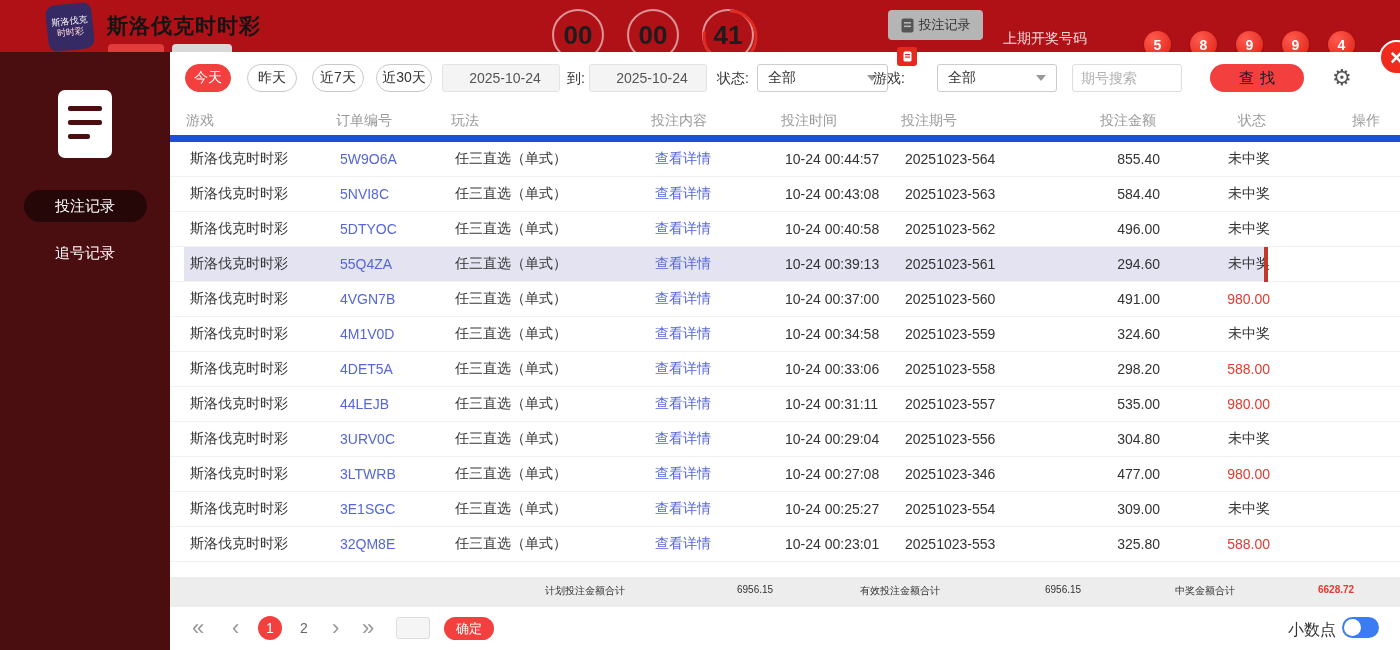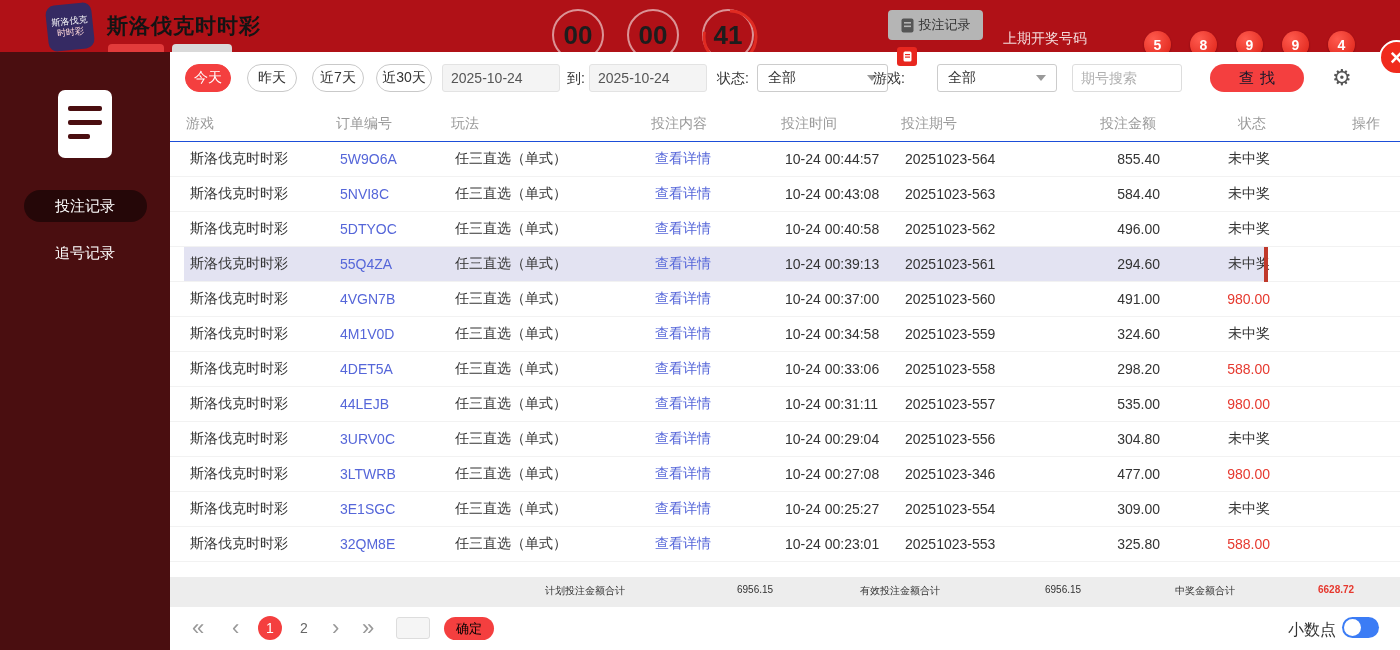--- a/index.html
+++ b/index.html
@@ -48,40 +48,40 @@
   .filters { position:absolute; left:0; top:0; width:1230px; height:52px; }
   .filters > * { position:absolute; }
   .fbtn { height:28px; border-radius:15px; font-size:14px; display:flex; align-items:center; justify-content:center; cursor:pointer; }
   .fbtn.active { background:#f43f3f; color:#fff; border:1px solid #f43f3f; }
   .fbtn.plain { background:#fff; color:#333; border:1px solid #c9c9c9; }
   .btn-today { left:15px; top:12px; width:46px; }
   .btn-yesterday { left:77px; top:12px; width:50px; }
   .btn-7d { left:142px; top:12px; width:52px; }
   .btn-30d { left:206px; top:12px; width:56px; }
   .datebox { top:12px; width:118px; height:28px; background:#f4f4f4; border:1px solid #e3e3e3; border-radius:3px;
-             font-size:14px; color:#555; line-height:26px; padding-left:8px; cursor:pointer; }
+             font-size:14px; color:#555; line-height:26px; padding-left:8px; cursor:pointer;text-align:center; }
   .date1 { left:272px; } .date2 { left:419px; }
   .flabel { top:18px; font-size:14px; color:#333; }
   .to-label { left:397px; } .status-label { left:547px; } .game-label { left:703px; }
   .selbox { top:12px; height:28px; background:#fff; border:1px solid #ccc; border-radius:3px; font-size:14px; color:#333;
             display:flex; align-items:center; padding:0 10px; cursor:pointer; }
   .sel-status { left:587px; width:131px; } .sel-game { left:767px; width:120px; }
   .chev { margin-left:auto; width:0; height:0; border-left:5px solid transparent; border-right:5px solid transparent;
           border-top:6px solid #999; }
   .issue-input { left:902px; top:12px; width:110px; height:28px; border:1px solid #ddd; border-radius:3px; font-size:14px;
                  padding:0 8px; color:#333; outline:none; font-family:inherit; }
   .issue-input::placeholder { color:#b0b0b0; }
   .search-btn { left:1040px; top:12px; width:94px; background:#f43f3f; color:#0f172a; border:none; letter-spacing:6px;
                 padding-left:6px; font-size:15px; }
   .gear { left:1162px; top:13px; font-size:22px; color:#555; cursor:pointer; line-height:26px; }
 
   
   .grid-cols { display:grid; grid-template-columns:150px 115px 200px 130px 120px 150px 105px 110px auto; padding-left:20px; }
   .thead { position:absolute; left:0; top:54px; width:1230px; height:36px; align-items:center; color:#999; font-size:14px;
-           border-bottom:1px solid #1d4ed8;padding-left:16px; }
+           border-bottom:7px solid #1d4ed8;padding-left:16px; }
   .thead .h-amount, .row .c-amount { text-align:right; }
   .thead .h-status, .row .c-status { text-align:right; }
   .thead .h-op, .row .c-op { text-align:right; padding-right:20px; }
   .tbody { position:absolute; left:0; top:90px; width:1230px; }
   .row { height:35px; align-items:center; font-size:14px; color:#333; border-bottom:1px solid #f2f2f2; position:relative; }
   .row .c-order, .row .c-detail { color:#5566d9; cursor:pointer; }
   .row .c-status.win { color:#e6392f; }
   .row.highlight { background-image:linear-gradient(#e3e3f2,#e3e3f2); background-repeat:no-repeat;
                    background-size:1084px 35px; background-position:14px 0; }
   .row.highlight::after { content:''; position:absolute; left:1094px; top:0; width:4px; height:35px; background:#c0392b; }
@@ -95,21 +95,21 @@
 
   
   .pager { position:absolute; left:0; top:560px; width:1230px; height:38px; }
   .pager > * { position:absolute; }
   .pg-arrow { top:2px; font-size:22px; color:#999; line-height:28px; cursor:pointer; }
   .pg-first { left:22px; } .pg-prev { left:62px; } .pg-next { left:162px; } .pg-last { left:192px; }
   .pg-num.current { left:88px; top:4px; width:24px; height:24px; border-radius:50%; background:#f43f3f; color:#fff;
                     font-size:14px; display:flex; align-items:center; justify-content:center; cursor:pointer; }
   .pg-num.plain { left:130px; top:8px; color:#666; font-size:14px; cursor:pointer; }
   .pg-input { left:226px; top:5px; width:34px; height:22px; background:#f5f5f5; border:1px solid #ddd; border-radius:3px; outline:none; }
-  .pg-ok { left:274px; top:5px; width:50px; height:23px; border-radius:12px; background:#f43f3f; color:#000000; border:none;
+  .pg-ok { left:274px; top:5px; width:50px; height:23px; border-radius:12px; background:#f43f3f; color:#ffffff; border:none;
            font-size:13px; cursor:pointer; font-family:inherit; }
   .decimal-label { left:1118px; top:8px; font-size:16px; color:#333; }
   .toggle { left:1172px; top:5px; width:37px; height:21px; border-radius:11px; background:#3b7cf5; cursor:pointer; }
   .toggle .knob { position:absolute; left:2px; top:2px; width:17px; height:17px; border-radius:50%; background:#fff; }
 </style>
 </head>
 <body>
 
 <div class="screen">
 

